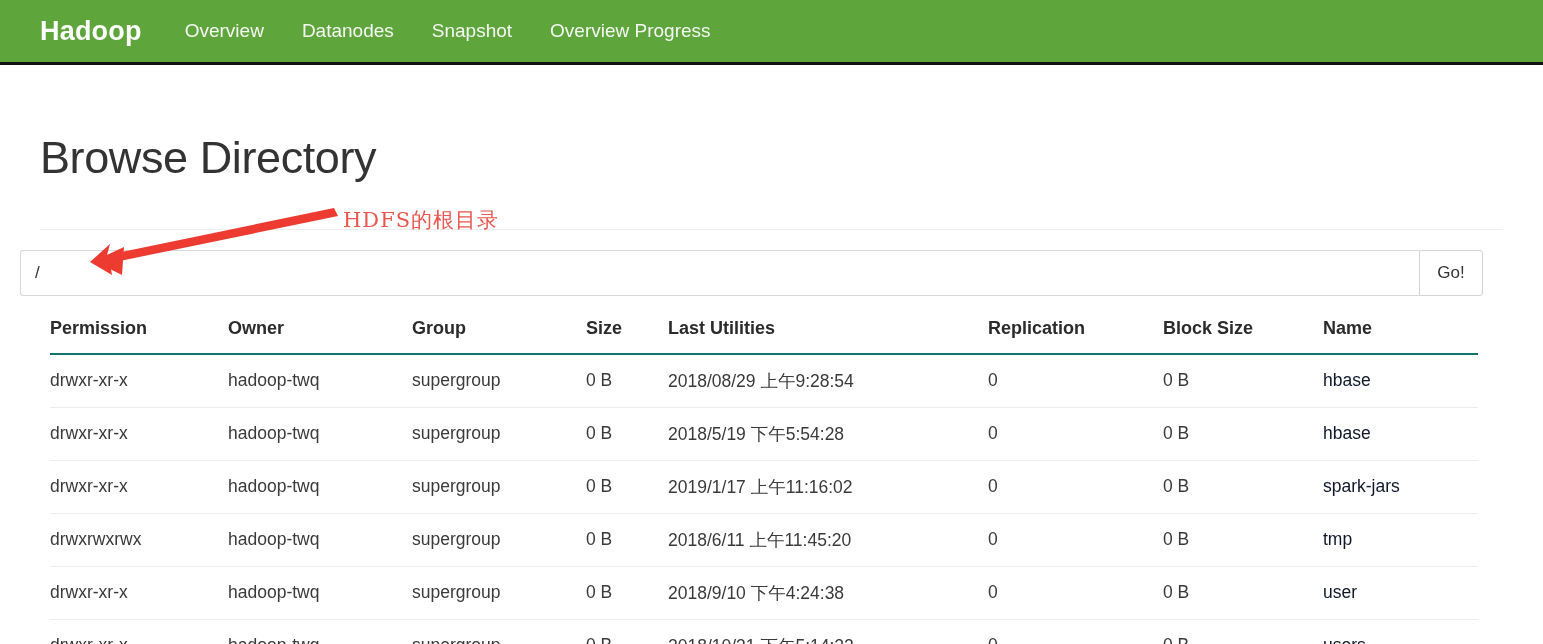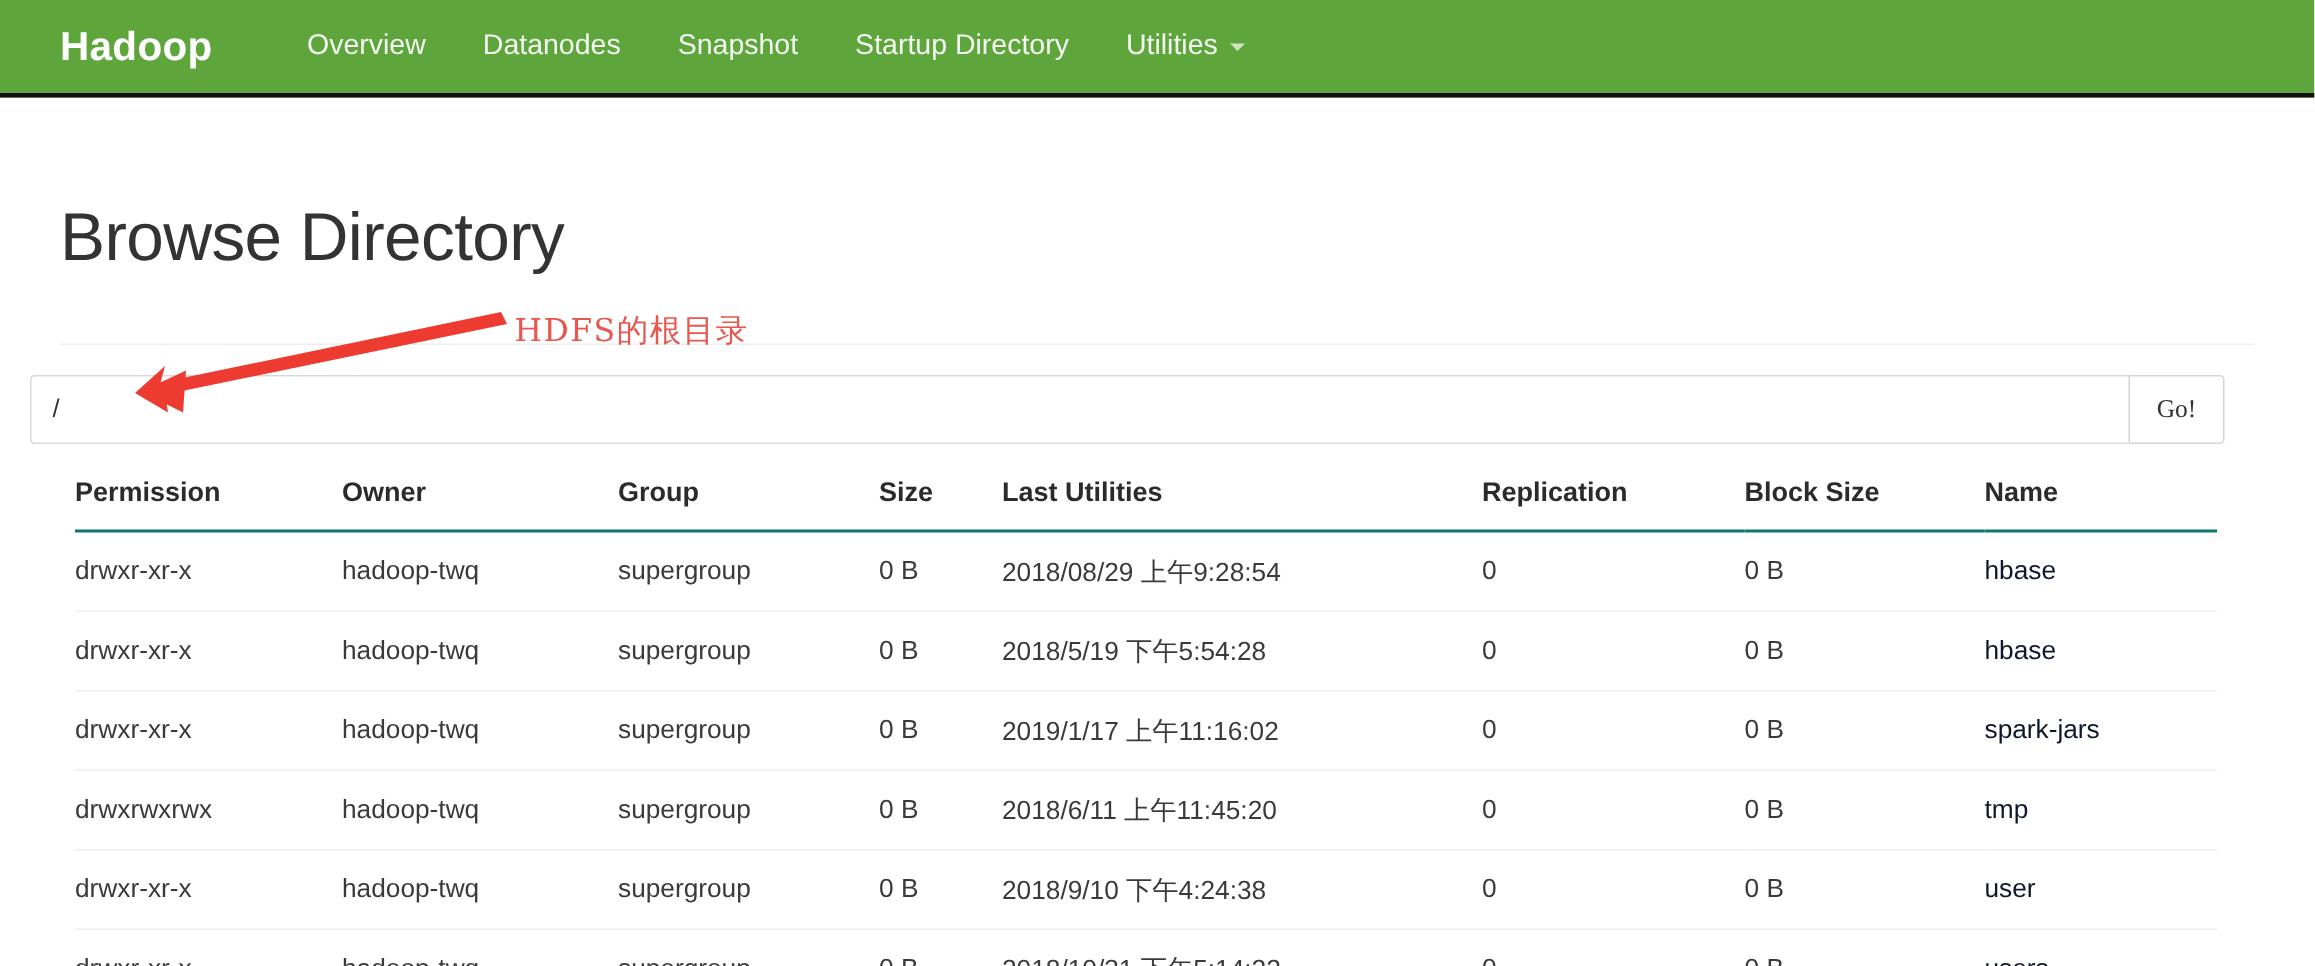--- a/index.html
+++ b/index.html
@@ -31,21 +31,21 @@
     display: flex;
     align-items: center;
     height: 62px;
     padding-left: 40px;
   }
   .brand {
     color: #ffffff;
     font-size: 27px;
     font-weight: bold;
     letter-spacing: 0.2px;
-    margin-right: 44px;
+    margin-right: 24px;
     text-decoration: none;
     white-space: nowrap;
   }
   .nav-links {
     display: flex;
     align-items: center;
     list-style: none;
     margin: 0;
     padding: 0;
     height: 68px;
@@ -115,21 +115,21 @@
   .go-btn {
     flex: 0 0 auto;
     height: 46px;
     min-width: 64px;
     box-sizing: border-box;
     border: 1px solid #d4d4d4;
     border-radius: 0 3px 3px 0;
     background: #ffffff;
     color: #333333;
     font-size: 17px;
-    font-family: Liberation Serif, serif;
+    font-family: Liberation Sans, sans-serif;
     cursor: pointer;
     padding: 0 16px;
   }
 
   
   .table-wrap { margin-top: 16px; }
   table.listing {
     border-collapse: collapse;
     width: 1428px;
     margin-left: 10px;
@@ -206,27 +206,21 @@
           <span>Datanodes</span>
         </a>
       </li>
       <li>
         <a class="nav-link" href="#">
           <span>Snapshot</span>
         </a>
       </li>
       <li>
         <a class="nav-link" href="#">
-          <span>Startup Directory</span>
-        </a>
-      </li>
-      <li>
-        <a class="nav-link" href="#">
-          <span>Utilities</span>
-          <span class="caret"></span>
+          <span>Overview Progress</span>
         </a>
       </li>
     </ul>
   </div>
 </div>
 
 <div class="container">
 
   <h1 class="page-title">Browse Directory</h1>
 

